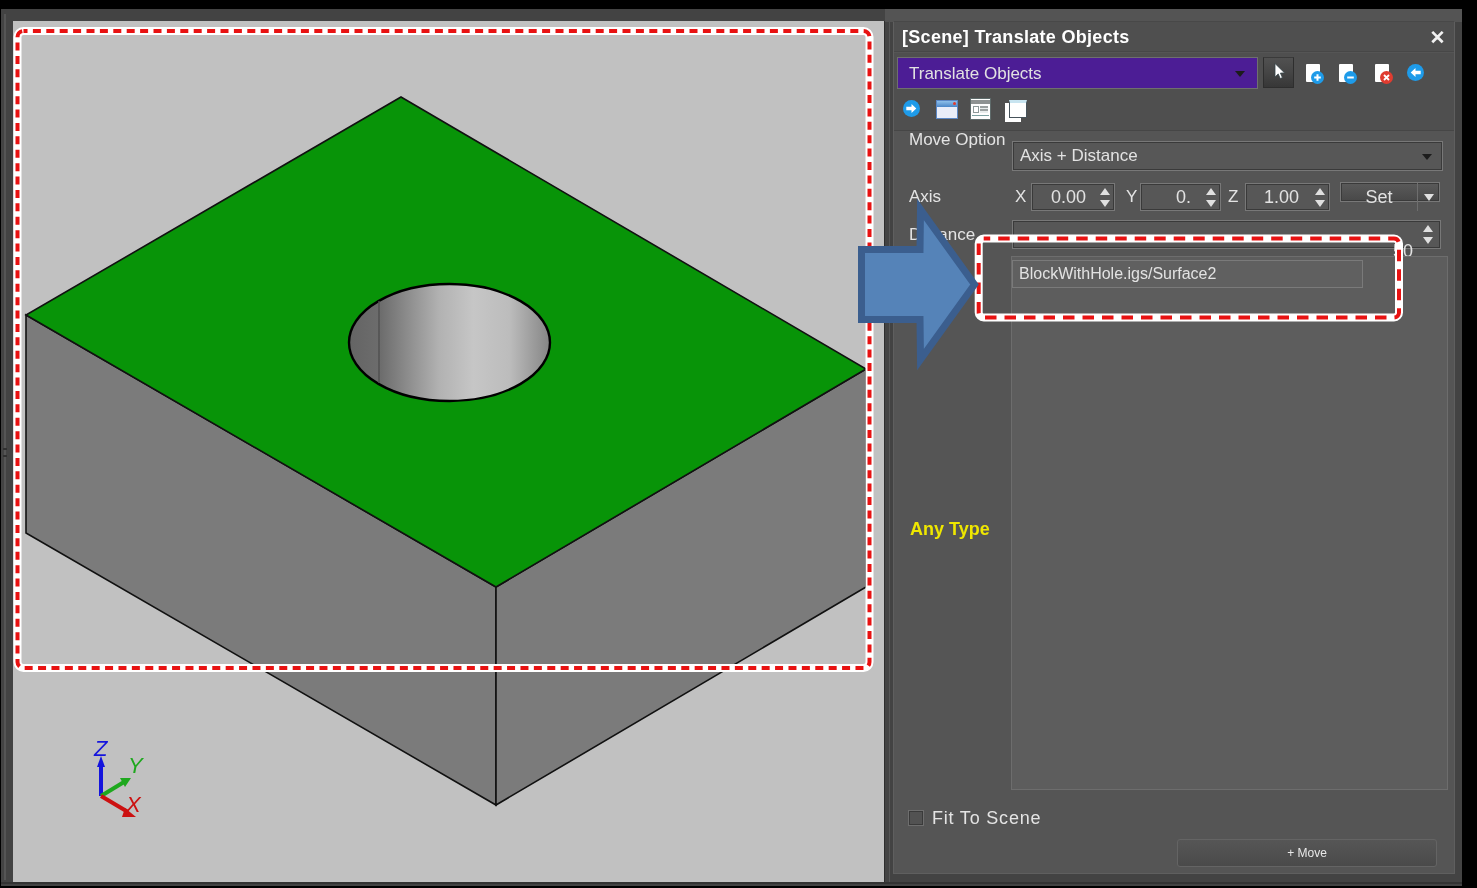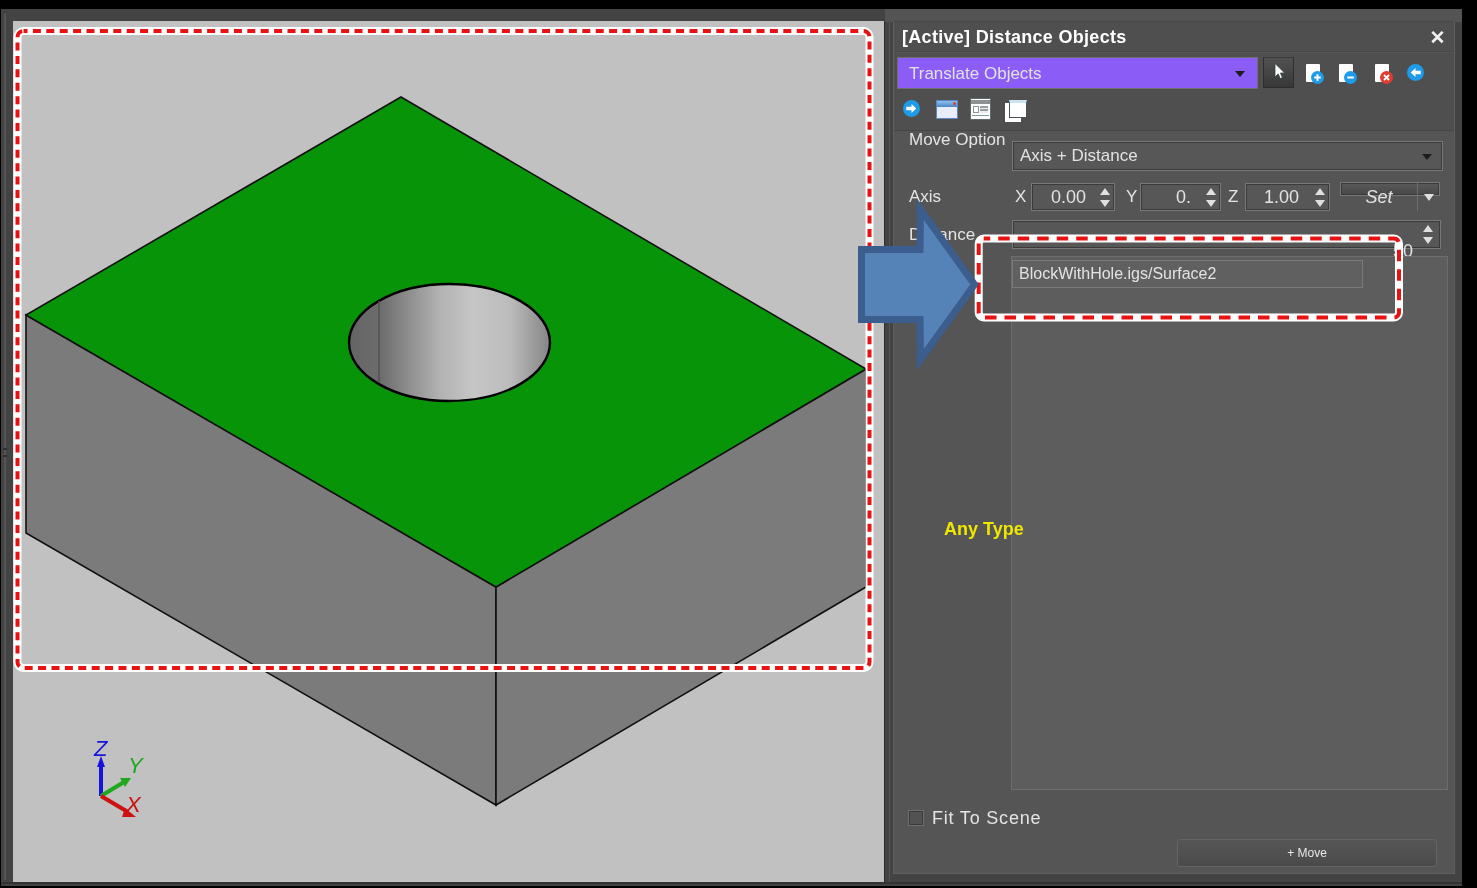--- a/index.html
+++ b/index.html
@@ -35,26 +35,26 @@
   <div class="cline" style="left:1px; top:882px; width:1461px; height:2px; background:#333;"></div>
 
   <div class="cline" style="left:885px; top:9px; width:577px; height:13px; background:#545454;"></div>
   <div class="cline" style="left:3px; top:448px; width:4px; height:2px; background:#303030;"></div>
   <div class="cline" style="left:3px; top:455px; width:4px; height:2px; background:#303030;"></div>
   <div id="viewport"></div>
 
   <div id="panel">
 
     <div class="abs" style="left:0; top:0; width:560px; height:30px; background:#4f4f4f; border-bottom:1px solid #474747;"></div>
-    <div class="abs" style="left:8px; top:0; height:30px; line-height:31px; color:#fff; font-size:18px; font-weight:bold; letter-spacing:0.3px;">[Active] Distance Objects</div>
+    <div class="abs" style="left:8px; top:0; height:30px; line-height:31px; color:#fff; font-size:18px; font-weight:bold; letter-spacing:0.3px;">[Scene] Translate Objects</div>
     <div class="abs" style="left:533px; top:1px; width:21px; height:28px; line-height:29px; color:#f2f2f2; font-size:19px; font-weight:bold; text-align:center;">✕</div>
 
     <div class="abs" style="left:0; top:31px; width:560px; height:77px; background:#4f4f4f;"></div>
 
-    <div class="box" style="left:3px; top:35px; width:361px; height:32px; background:#8b5cf6; border-color:#6f6f6f; box-shadow:none;">
+    <div class="box" style="left:3px; top:35px; width:361px; height:32px; background:#4c1d95; border-color:#6f6f6f; box-shadow:none;">
       <div class="boxtext" style="position:absolute; left:11px; top:2px; line-height:28px;">Translate Objects</div>
       <div class="darr" style="right:12px; top:13px;"></div>
     </div>
 
     <div class="abs" style="left:369px; top:35px; width:31px; height:31px; background:linear-gradient(180deg,#515151 0%,#454545 50%,#373737 100%); border:1px solid #2e2e2e; border-top-color:#3a3a3a;">
       <svg width="29" height="29" viewBox="0 0 29 29">
         <path d="M11 5.5 L11 19 L14.2 15.9 L16.3 20.6 L18.4 19.6 L16.4 15.1 L20.6 14.9 Z" fill="#ffffff" stroke="#36454a" stroke-width="0.8"></path>
       </svg>
     </div>
 
@@ -124,40 +124,40 @@
       <div class="boxtext" style="position:absolute; right:29px; top:0; font-size:18px;">0.</div>
       <div class="up" style="right:4px; top:4px;"></div>
       <div class="down" style="right:4px; top:16px;"></div>
     </div>
     <div class="lbl" style="left:334px; top:161px;">Z</div>
     <div class="box" style="left:351px; top:161px; width:85px; height:28px;">
       <div class="boxtext" style="position:absolute; right:30px; top:0; font-size:18px;">1.00</div>
       <div class="up" style="right:4px; top:4px;"></div>
       <div class="down" style="right:4px; top:16px;"></div>
     </div>
-    <div class="box" style="left:446px; top:160px; width:100px; height:14px; background:linear-gradient(180deg,#5a5a5a,#484848); border-radius:0;font-style:italic;">
+    <div class="box" style="left:446px; top:160px; width:100px; height:20px; background:linear-gradient(180deg,#5a5a5a,#484848); border-radius:0;">
       <div class="boxtext" style="position:absolute; left:0; width:76px; top:1px; text-align:center; font-size:18px;">Set</div>
       <div style="position:absolute; left:76px; top:0; width:1px; height:28px; background:#6e6e6e;"></div>
       <div class="darr" style="right:5px; top:11px; border-top-color:#e0e0e0; border-top-width:7px; border-left-width:5.5px; border-right-width:5.5px;"></div>
     </div>
 
     <div class="lbl" style="left:15px; top:199px;">Distance</div>
     <div class="box" style="left:118px; top:198px; width:429px; height:29px;">
       <div class="boxtext" style="position:absolute; right:27px; top:17px; font-size:18px;">50</div>
       <div class="up" style="right:7px; top:4px;"></div>
       <div class="down" style="right:7px; top:16px;"></div>
     </div>
 
     <div class="abs" style="left:117px; top:234px; width:437px; height:534px; background:#5d5d5d; border:1px solid #6d6d6d;"></div>
 
     <div class="abs" style="left:118px; top:238px; width:351px; height:28px; background:#606060; border:1px solid #7a7a7a;">
       <div class="boxtext" style="position:absolute; left:6px; top:0; line-height:26px; font-size:16px;">BlockWithHole.igs/Surface2</div>
     </div>
 
-    <div class="abs" style="left:16px; top:497px; color:#efe700; font-size:18px; font-weight:bold;margin-left:34px;">Any Type</div>
+    <div class="abs" style="left:16px; top:497px; color:#efe700; font-size:18px; font-weight:bold;">Any Type</div>
 
     <div class="abs" style="left:14px; top:788px; width:16px; height:16px; background:#525252; border:1px solid #6e6e6e; box-shadow: inset 0 0 0 1px #3a3a3a;"></div>
     <div class="abs" style="left:38px; top:782px; height:28px; line-height:28px; color:#e4e4e4; font-size:18px; letter-spacing:0.8px;">Fit To Scene</div>
 
     <div class="abs" style="left:283px; top:817px; width:260px; height:28px; background:linear-gradient(180deg,#565656,#4a4a4a); border:1px solid #646464; border-radius:3px; color:#e8e8e8; font-size:12px; text-align:center; line-height:26px;">+ Move</div>
   </div>
 
   <svg id="overlay" style="position:absolute; left:0; top:0;" width="1477" height="888" viewBox="0 0 1477 888">
     <defs>
       <linearGradient id="holeg" x1="0" y1="0" x2="1" y2="0">

